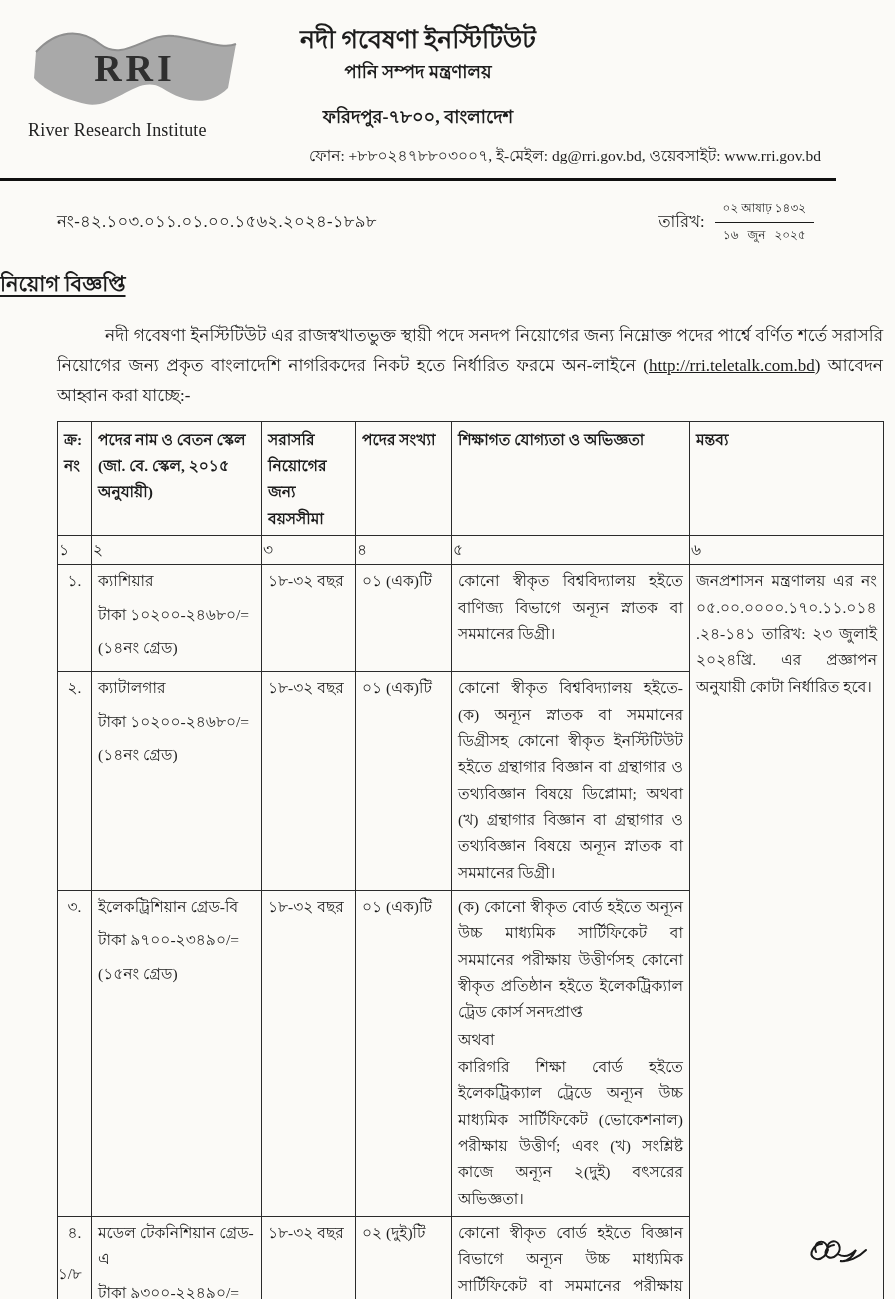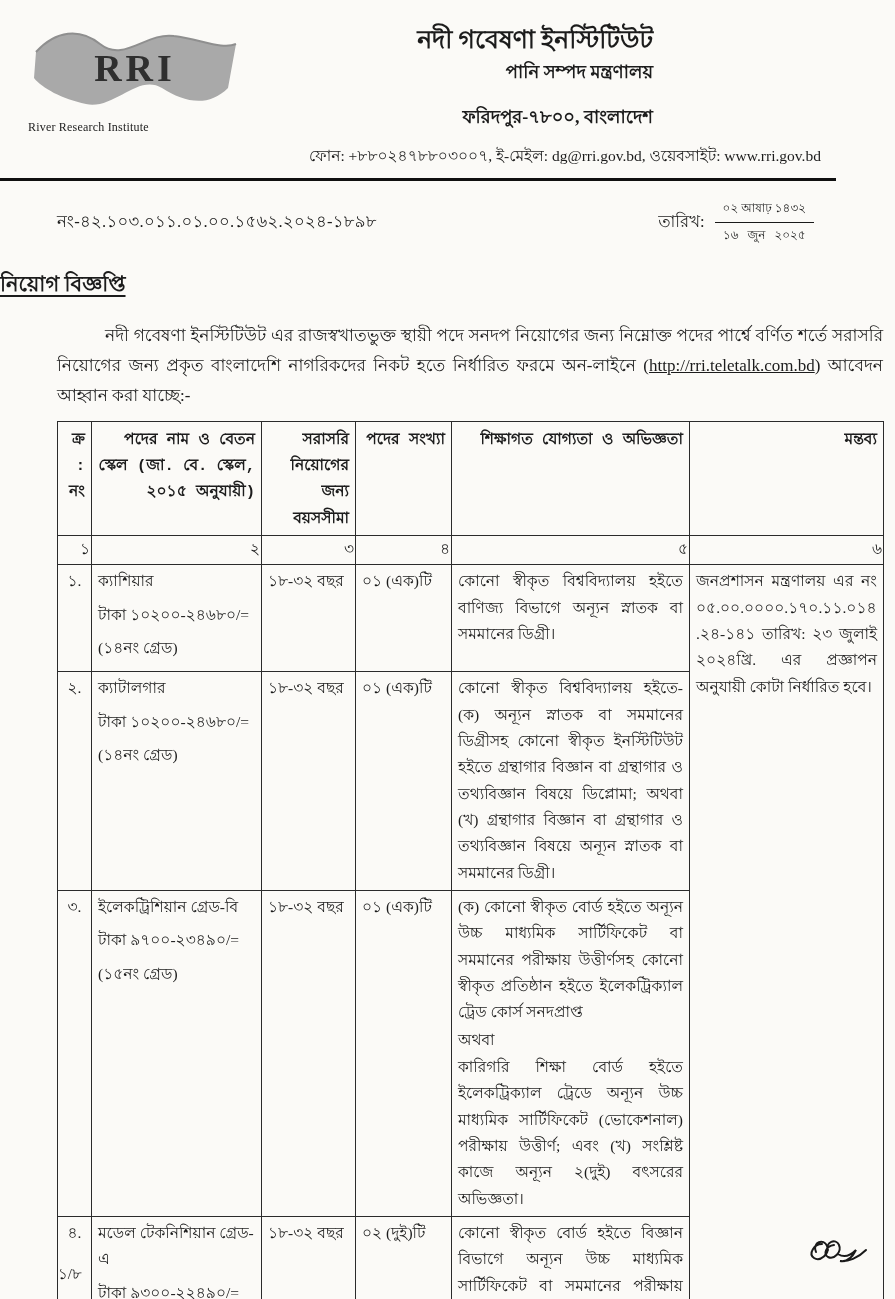--- a/index.html
+++ b/index.html
@@ -12,22 +12,22 @@
     overflow: hidden;
     -webkit-font-smoothing: antialiased;
   }
   .page { position: relative; width: 836px; height: 1299px; }
 
   
   .header { position: relative; padding-top: 24px; min-height: 108px; }
   .logo-block {
     position: absolute; left: 28px; top: 26px; width: 230px; text-align: left;
   }
-  .logo-caption { font-size: 12px; color: #222; margin-top: 2px; letter-spacing: .2px; }
-  .head-center { width: 470px; margin: 0 auto; text-align: right; }
+  .logo-caption { font-size: 18px; color: #222; margin-top: 2px; letter-spacing: .2px; }
+  .head-center { width: 470px; margin: 0 auto; text-align: center; }
   .org-name { font-size: 25px; font-weight: bold; line-height: 1.25; }
   .ministry  { font-size: 18px; font-weight: bold; margin-top: 3px; }
   .address   { font-size: 18px; font-weight: bold; margin-top: 14px; }
   .contact-row { width: 700px; margin: 10px 0 0 215px; text-align: center; font-size: 15.5px; }
   .divider { border: 0; border-top: 3.5px solid #101010; margin: 8px 0 0 0; }
 
   
   .ref-row {
     display: flex; justify-content: space-between; align-items: center;
     margin: 18px 22px 0 57px; font-size: 16.5px;
@@ -54,21 +54,21 @@
   
   table.positions {
     border-collapse: collapse; table-layout: fixed;
     margin: 10px 0 0 57px; width: 826px;
     font-size: 15.5px; line-height: 1.7;
   }
   table.positions th, table.positions td {
     border: 1.4px solid #2b2b2b; vertical-align: top; padding: 3px 6px;
     word-wrap: break-word;
   }
-  table.positions th { font-weight: bold; text-align: right; vertical-align: top; font-family: Liberation Mono, monospace; }
+  table.positions th { font-weight: bold; text-align: left; vertical-align: top; }
   tr.head-row th { height: 60px; padding-top: 5px; }
   tr.num-row th { height: 24px; padding: 1px; font-weight: normal; }
   td.c-sl { text-align: center; }
   td.c-age, td.c-vac { text-align: left; }
   td.c-post .post-line { margin-bottom: 7px; }
   td.c-qual { text-align: justify; }
   td.c-qual .q-par { margin-bottom: 1px; }
   td.c-remark { text-align: justify; }
 
   

